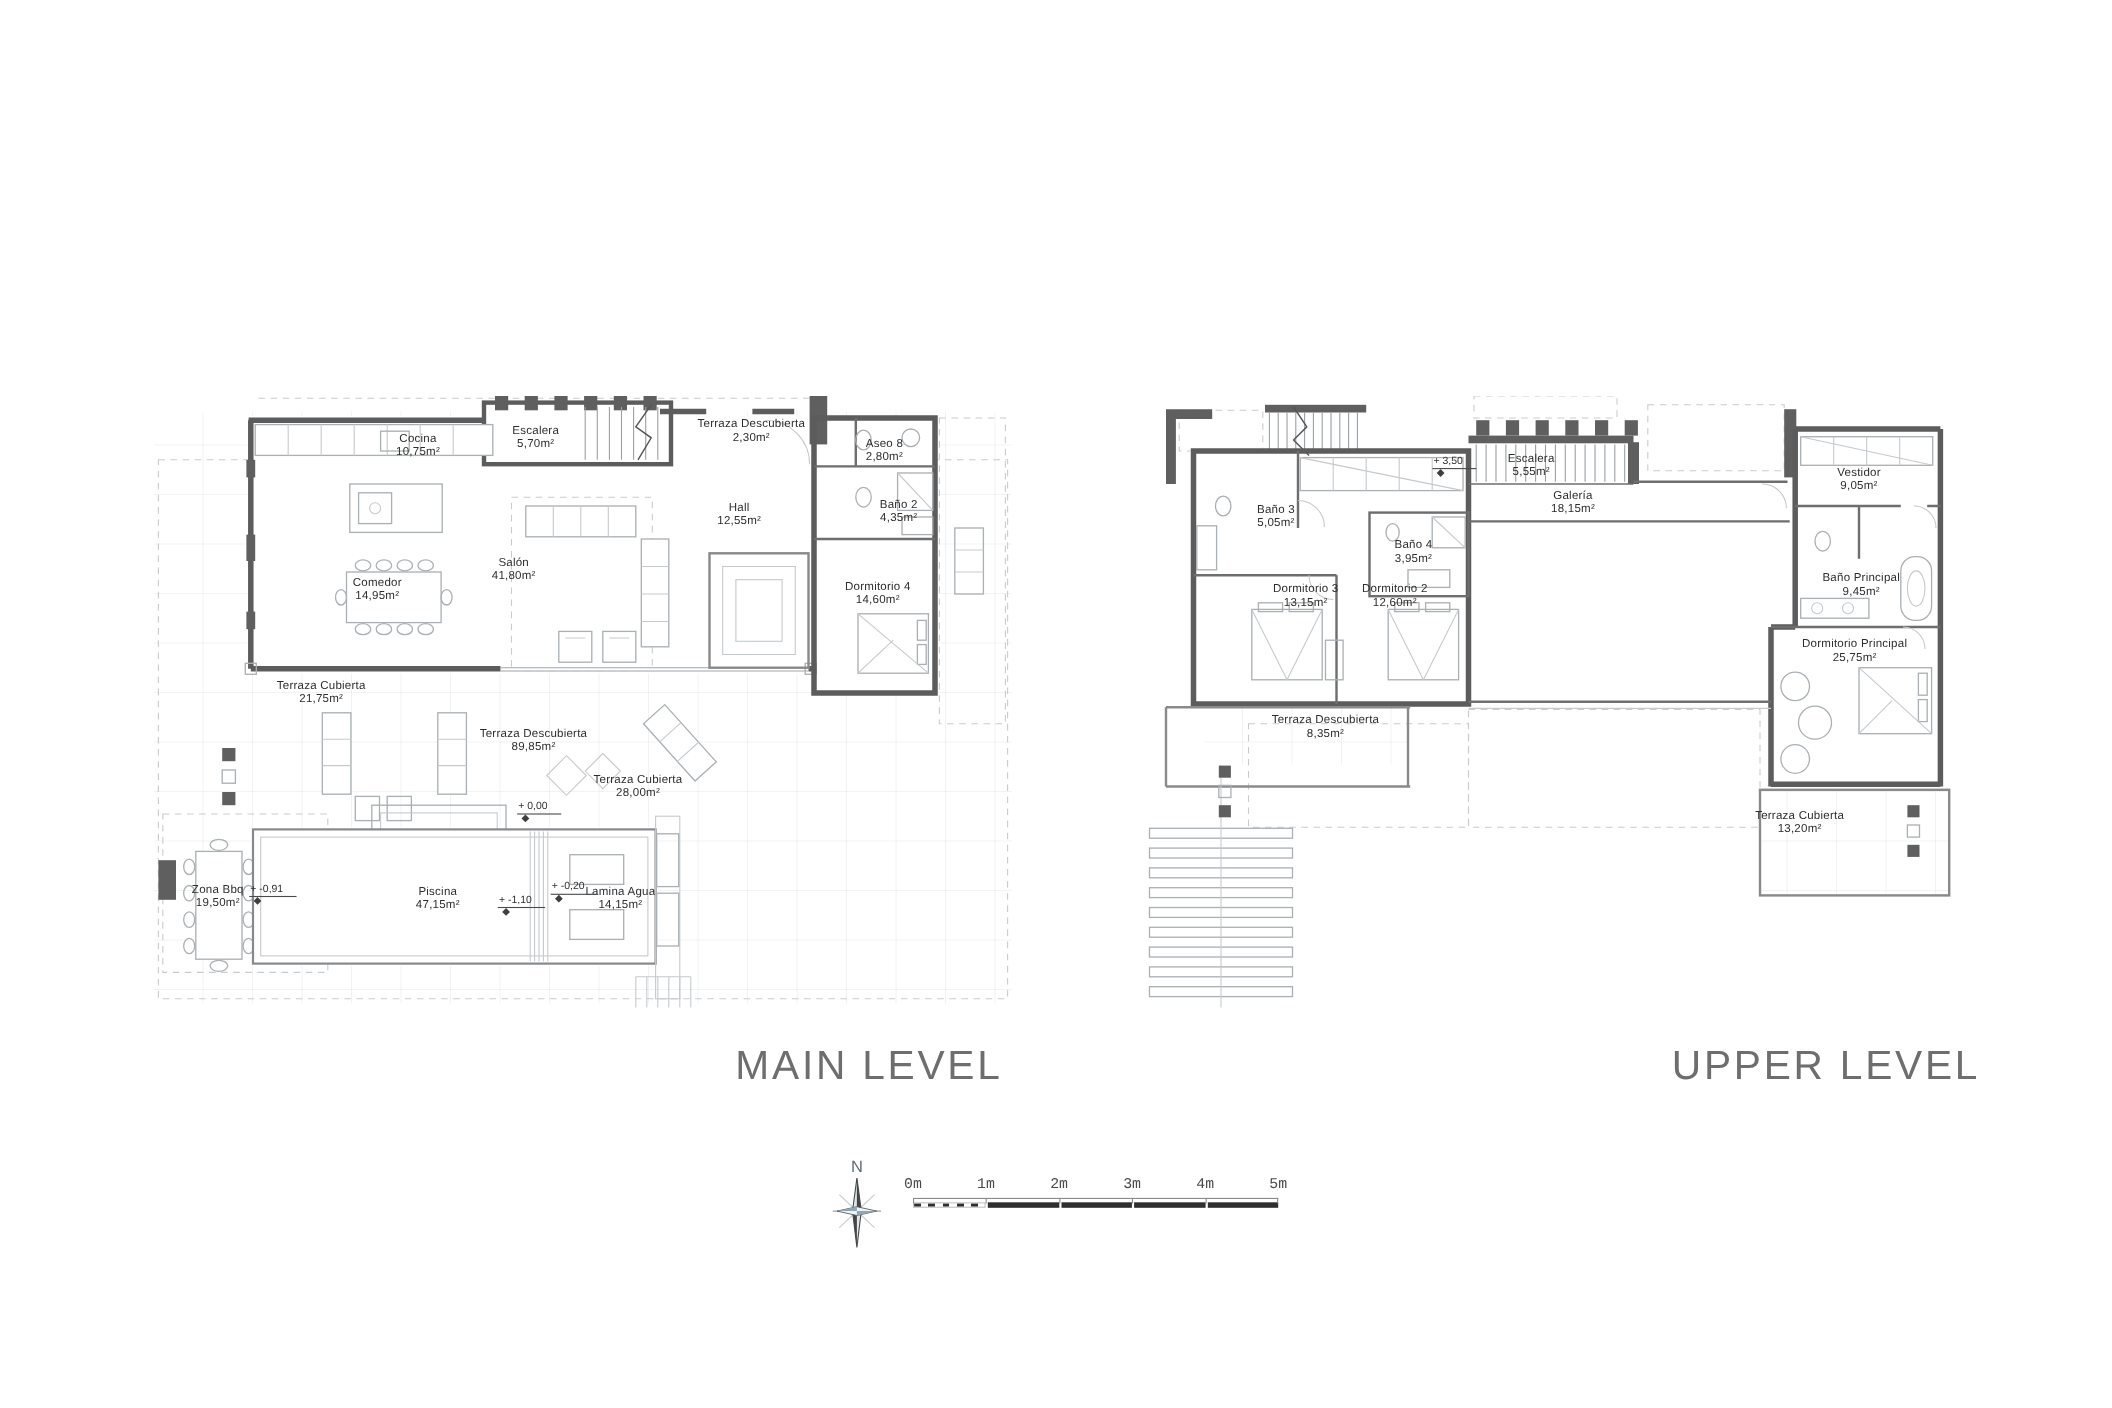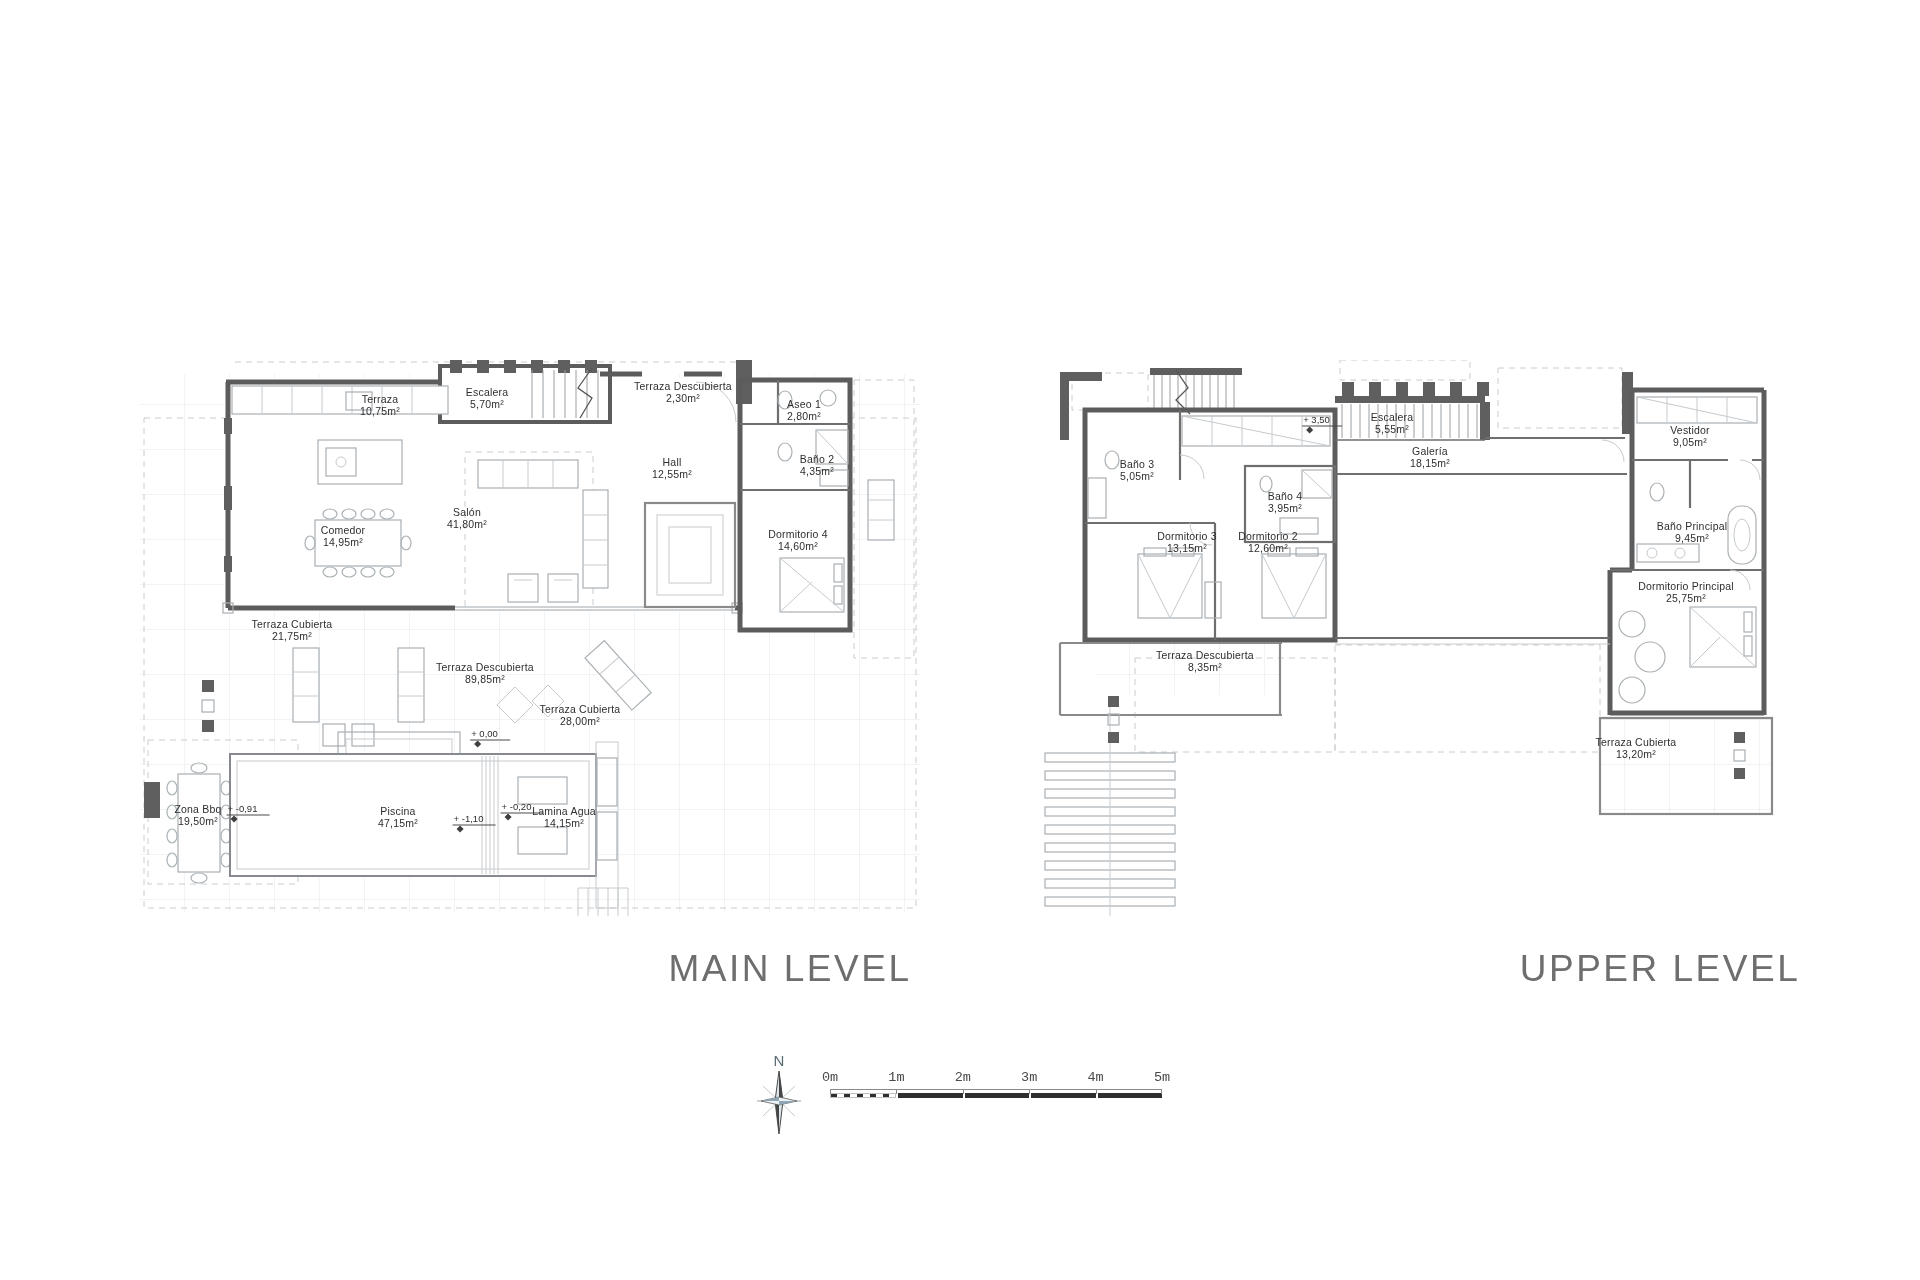--- a/index.html
+++ b/index.html
@@ -204,33 +204,33 @@
         <rect x="378" y="417" width="49" height="27" class="fnn"></rect>
         <rect x="378" y="467" width="49" height="27" class="fnn"></rect>
         <rect x="456" y="382" width="22" height="166" class="thin"></rect>
         <rect x="457" y="398" width="20" height="48" class="fnn"></rect>
         <rect x="457" y="452" width="20" height="48" class="fnn"></rect>
         <path d="M438,528 H488 M438,528 V556 M448,528 V556 M458,528 V556 M468,528 V556 M478,528 V556 M488,528 V556" class="thin"></path>
       </g>
     </svg>
 
     <div class="rlabel" style="left:240px;top:45px">
-        <span class="rname">Terraza</span>
+        <span class="rname">Cocina</span>
         <span class="rarea">10,75m²</span>
       </div>
     <div class="rlabel" style="left:347px;top:38px">
         <span class="rname">Escalera</span>
         <span class="rarea">5,70m²</span>
       </div>
     <div class="rlabel" style="left:543px;top:32px">
         <span class="rname">Terraza Descubierta</span>
         <span class="rarea">2,30m²</span>
       </div>
     <div class="rlabel" style="left:664px;top:50px">
-        <span class="rname">Aseo 1</span>
+        <span class="rname">Aseo 8</span>
         <span class="rarea">2,80m²</span>
       </div>
     <div class="rlabel" style="left:677px;top:105px">
         <span class="rname">Baño 2</span>
         <span class="rarea">4,35m²</span>
       </div>
     <div class="rlabel" style="left:532px;top:108px">
         <span class="rname">Hall</span>
         <span class="rarea">12,55m²</span>
       </div>
@@ -408,21 +408,21 @@
         <rect x="68" y="372" width="11" height="11" class="fillD"></rect>
       </g>
 
       <g>
         <rect x="694" y="372" width="11" height="11" class="fillD"></rect>
         <rect x="694" y="390" width="11" height="11" class="fnn"></rect>
         <rect x="694" y="408" width="11" height="11" class="fillD"></rect>
       </g>
     </svg>
 
-    <div class="rlabel" style="left:97px;top:110px">
+    <div class="rlabel" style="left:120px;top:110px">
         <span class="rname">Baño 3</span>
         <span class="rarea">5,05m²</span>
       </div>
     <div class="rlabel" style="left:352px;top:63px">
         <span class="rname">Escalera</span>
         <span class="rarea">5,55m²</span>
       </div>
     <div class="rlabel" style="left:390px;top:97px">
         <span class="rname">Galería</span>
         <span class="rarea">18,15m²</span>

